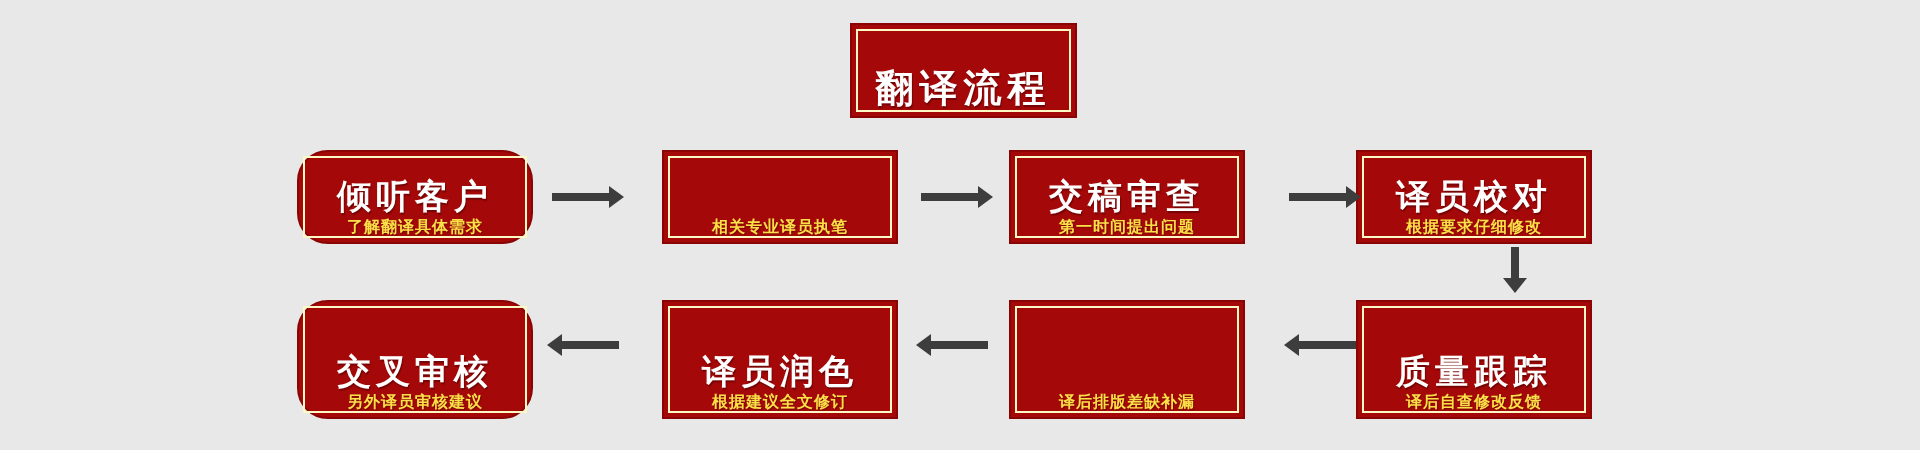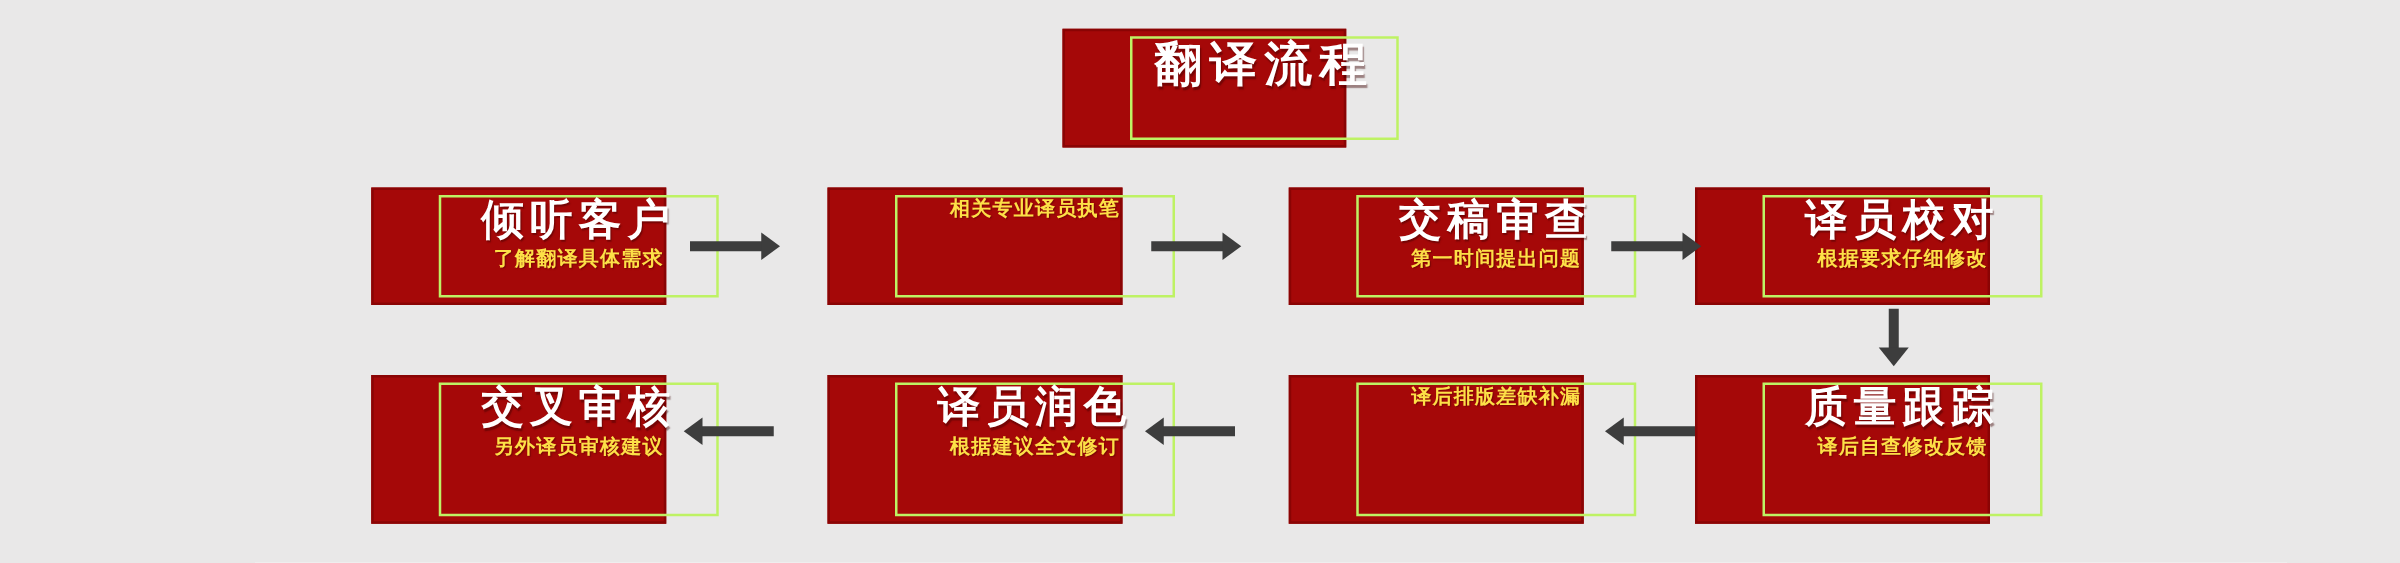--- a/index.html
+++ b/index.html
@@ -21,27 +21,26 @@
     position: absolute;
     box-sizing: border-box;
     background: #a50808;
     border: 2px solid #8a0404;
     padding: 4px;
   }
   .box-inner {
     box-sizing: border-box;
     width: 100%;
     height: 100%;
-    border: 2px solid #bef264;
+    border: 2px solid #fef9c3;
     display: flex;
     flex-direction: column;
     align-items: center;
-    justify-content: flex-start;
+    justify-content: flex-end;
     gap: 3px;
-    margin-left: 48px;
   }
   .box-title {
     color: #ffffff;
     font-size: 34px;
     font-weight: bold;
     letter-spacing: 5px;
     line-height: 1.1;
     white-space: nowrap;
     text-shadow: 1px 2px 1px rgba(60,0,0,0.45);
   }
@@ -55,23 +54,23 @@
     text-shadow: 1px 1px 1px rgba(60,0,0,0.4);
   }
   .title-box .box-title {
     font-size: 38px;
     letter-spacing: 6px;
   }
   
   .title-box { left: 850px; top: 23px;  width: 227px; height: 95px; }
   .r1 { top: 150px; height: 94px; width: 236px; }
   .r2 { top: 300px; height: 119px; width: 236px; }
-  .c1 { left: 297px; }
+  .c1 { left: 297px; border-radius: 31px; }
   .c2 { left: 662px; }
-  .c3 { left: 1031px; }
+  .c3 { left: 1009px; }
   .c4 { left: 1356px; }
   
   .h-arrow {
     position: absolute;
     width: 72px;
     height: 22px;
   }
   .h-arrow .shaft {
     position: absolute;
     top: 7px;

